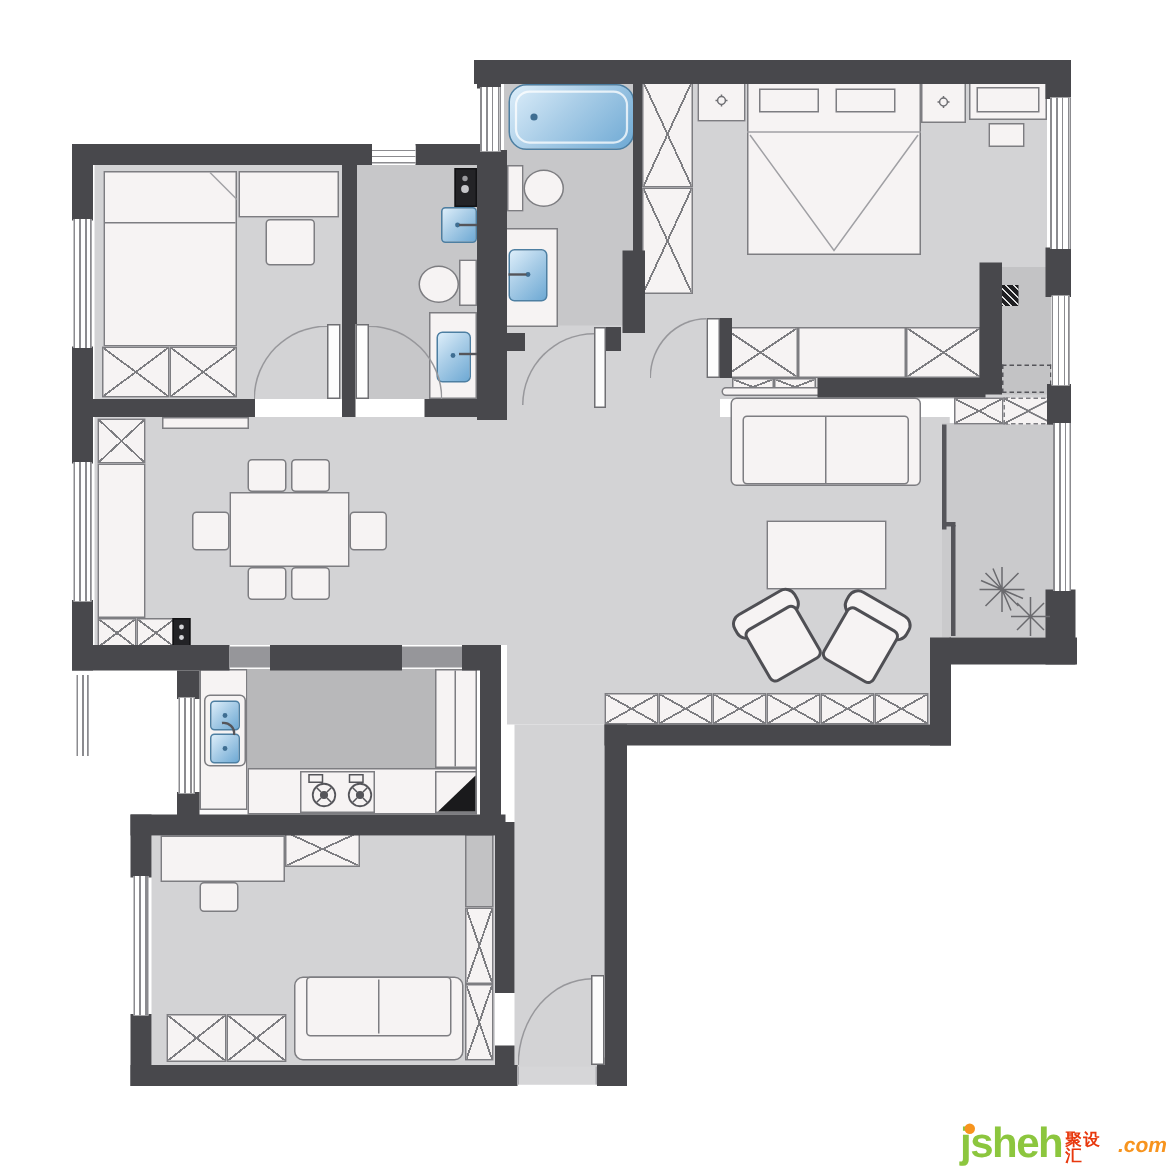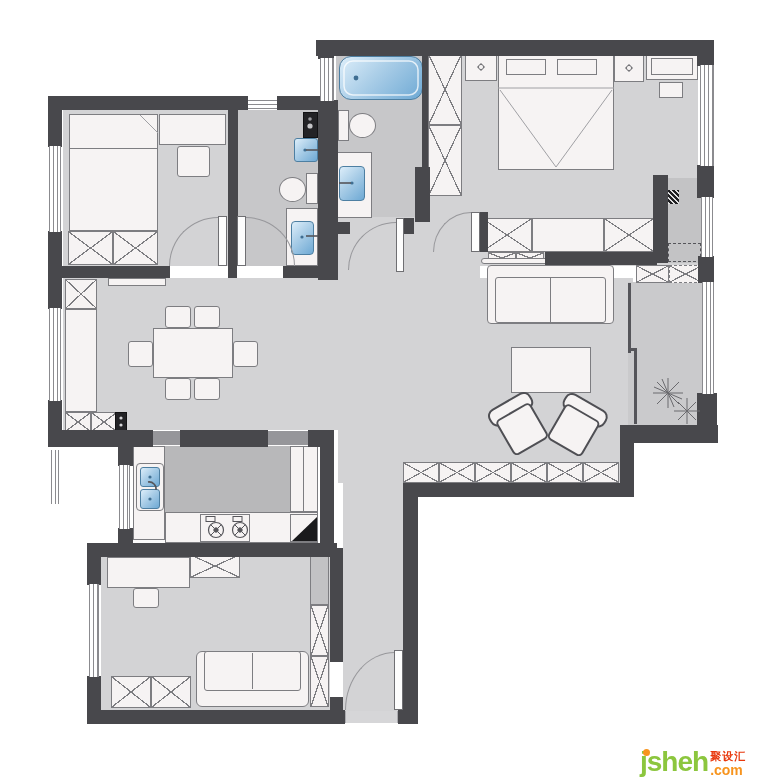--- a/index.html
+++ b/index.html
@@ -36,23 +36,23 @@
   .ell{border-radius:50%;}
   .r3{border-radius:3px;}.r4{border-radius:4px;}.r6{border-radius:6px;}.r12{border-radius:12px;}
   .lchair{width:48px;height:52px;}
   .lc-back{position:absolute;left:1px;top:0;width:44px;height:15px;border:2px solid #4f4f54;border-radius:8px;background:var(--furniture-fill,#f6f3f3);}
   .lc-seat{position:absolute;left:5px;top:12px;width:36px;height:37px;border:2px solid #4f4f54;border-radius:5px;background:var(--furniture-fill,#f6f3f3);}
   svg.overlay{position:absolute;left:0;top:0;pointer-events:none;}
   
   .logo{position:absolute;left:640px;top:737px;width:138px;height:40px;display:flex;align-items:flex-end;}
   .brandwrap{position:relative;font-weight:bold;font-size:28px;line-height:30px;letter-spacing:-1px;color:var(--brand-color,#8CC63E);}
   .jdot{position:absolute;left:3px;top:2px;width:7px;height:7px;border-radius:50%;background:var(--suffix-color,#F7941E);}
-  .logo-right{display:flex;flex-direction:column;margin-left:2px;line-height:1;}
+  .logo-right{display:flex;margin-left:2px;line-height:1;}
   .cn{font-size:11px;font-weight:bold;color:var(--cjk-color,#E8380D);letter-spacing:1px;}
-  .com{font-size:14px;font-weight:bold;color:var(--suffix-color,#F7941E);margin-top:1px;}
+  .com{font-size:14px;font-weight:bold;color:var(--suffix-color,#F7941E);margin-top:1px;font-style:italic;}
 </style>
 </head>
 <body>
 
 <div id="canvas">
 
   <div class="a f" style="left:63px;top:110px;width:165px;height:156px"></div>
   <div class="a fw" style="left:238px;top:110px;width:80px;height:156px"></div>
   <div class="a fw" style="left:336px;top:54px;width:86px;height:170px"></div>
   <div class="a f" style="left:338px;top:217px;width:142px;height:63px"></div>

